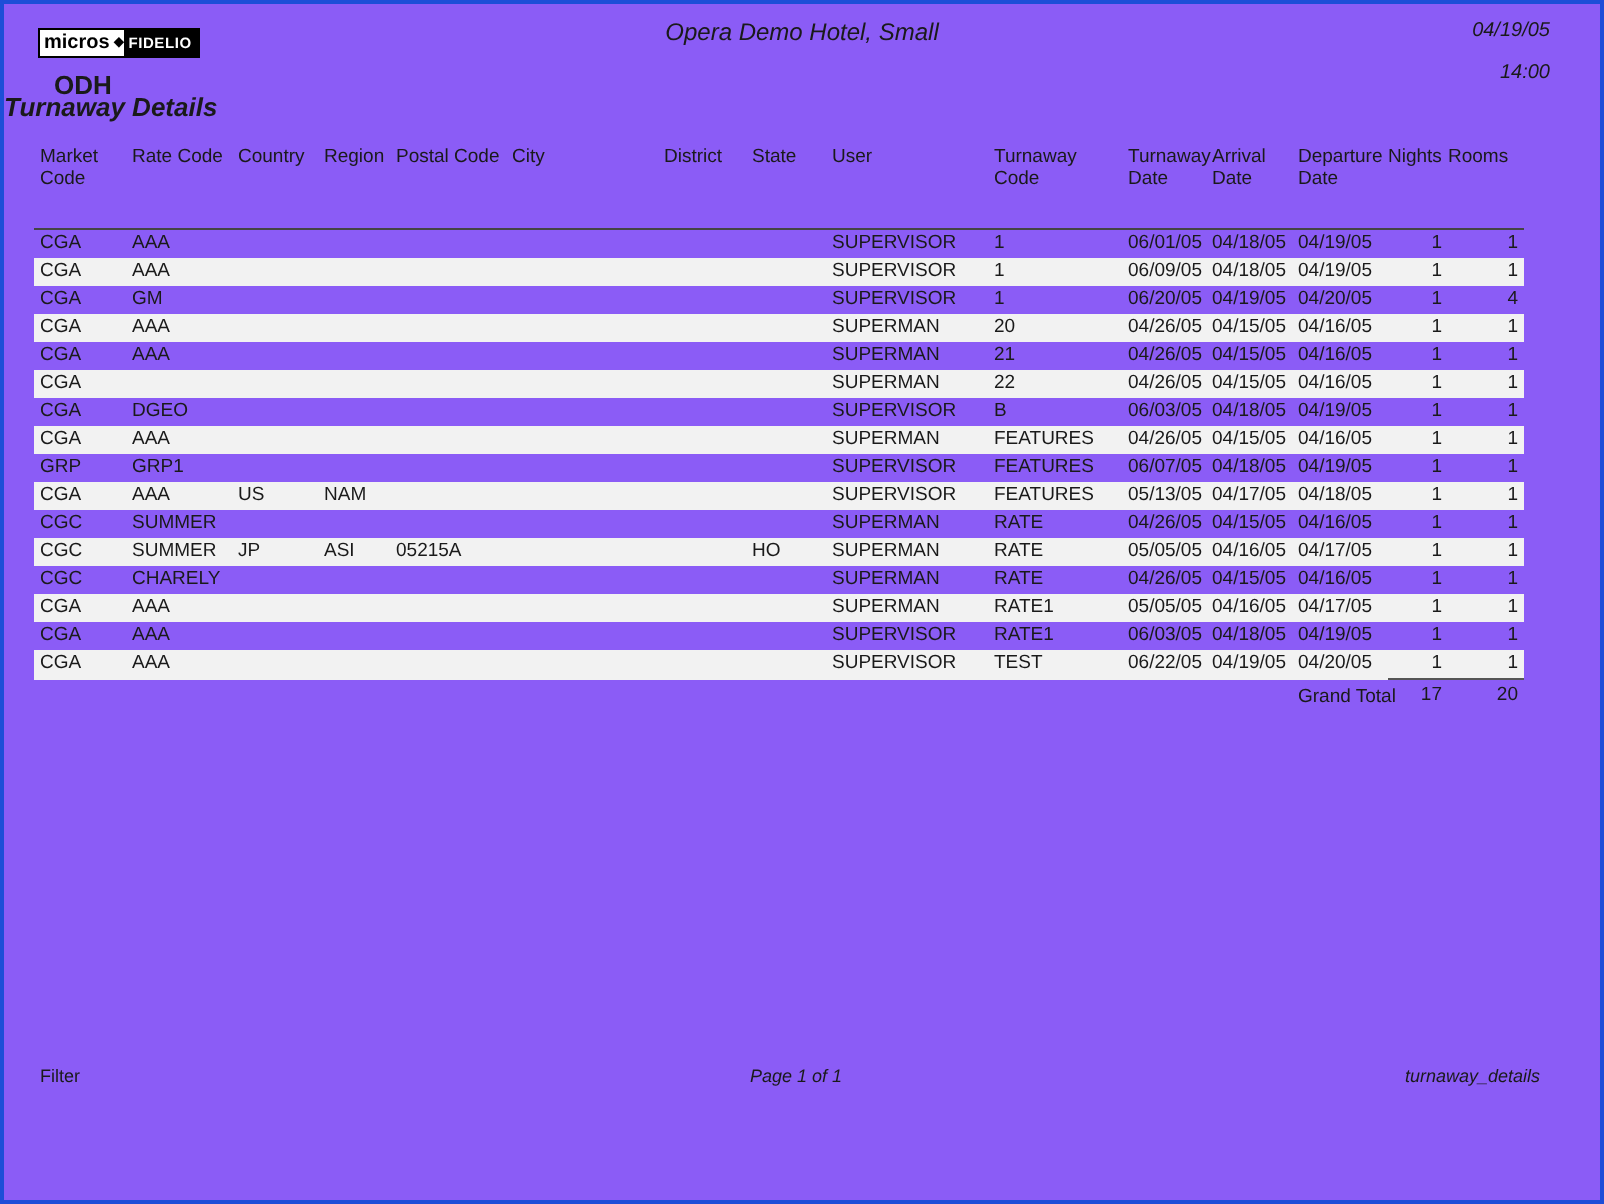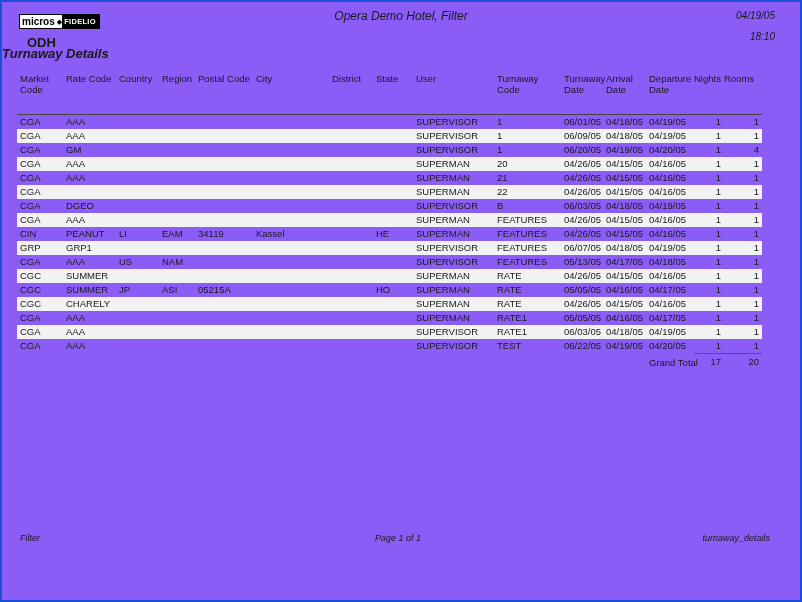--- a/index.html
+++ b/index.html
@@ -28,40 +28,40 @@
         padding:0 0 15px 3px;border-bottom:1px solid #444;line-height:11px;height:26px;}
   .report-table th.num{padding-right:3px;padding-left:0;}
   .report-table td{height:14px;line-height:14px;padding:0 0 0 3px;white-space:nowrap;overflow:hidden;}
   .report-table td.num{text-align:right;padding:0 3px 0 0;}
   .report-table tbody tr:nth-child(even){background:#f2f2f2;}
   .report-table tfoot td{height:16px;line-height:16px;padding-top:1px;}
   .gt-label{overflow:visible !important;}
   .gt-line{border-top:1px solid #555;}
 
   
-  .filter-label{position:absolute;left:18px;top:531px;font-style:italic;font-size:9px;}
+  .filter-label{position:absolute;left:18px;top:531px;font-size:9px;}
   .filter-lines{position:absolute;left:38px;top:531px;font-size:9px;line-height:10px;}
   .filter-lines div{white-space:pre;}
   .page-info{position:absolute;left:373px;top:531px;font-style:italic;font-size:9px;}
   .report-file{position:absolute;right:30px;top:531px;font-style:italic;font-size:9px;}
 </style>
 </head>
 <body>
 
 <div class="page">
 
   <div class="logo">
     <span class="logo-micros">micros</span>
     <span class="logo-diamond">◆</span>
     <span class="logo-fidelio">FIDELIO</span>
   </div>
 
   <div class="print-date">04/19/05</div>
-  <div class="print-time">18:10</div>
-  <div class="hotel-name">Opera Demo Hotel, Filter</div>
+  <div class="print-time">14:00</div>
+  <div class="hotel-name">Opera Demo Hotel, Small</div>
   <div class="resort-code">ODH</div>
   <div class="report-title">Turnaway Details</div>
 
   <table class="report-table">
     <colgroup>
         <col style="width: 46px;">
         <col style="width: 53px;">
         <col style="width: 43px;">
         <col style="width: 36px;">
         <col style="width: 58px;">
@@ -231,37 +231,20 @@
           <td></td>
           <td>SUPERMAN</td>
           <td>FEATURES</td>
           <td>04/26/05</td>
           <td>04/15/05</td>
           <td>04/16/05</td>
           <td class="num">1</td>
           <td class="num">1</td>
         </tr>
         <tr>
-          <td>CIN</td>
-          <td>PEANUT</td>
-          <td>LI</td>
-          <td>EAM</td>
-          <td>34119</td>
-          <td>Kassel</td>
-          <td></td>
-          <td>HE</td>
-          <td>SUPERMAN</td>
-          <td>FEATURES</td>
-          <td>04/26/05</td>
-          <td>04/15/05</td>
-          <td>04/16/05</td>
-          <td class="num">1</td>
-          <td class="num">1</td>
-        </tr>
-        <tr>
           <td>GRP</td>
           <td>GRP1</td>
           <td></td>
           <td></td>
           <td></td>
           <td></td>
           <td></td>
           <td></td>
           <td>SUPERVISOR</td>
           <td>FEATURES</td>

